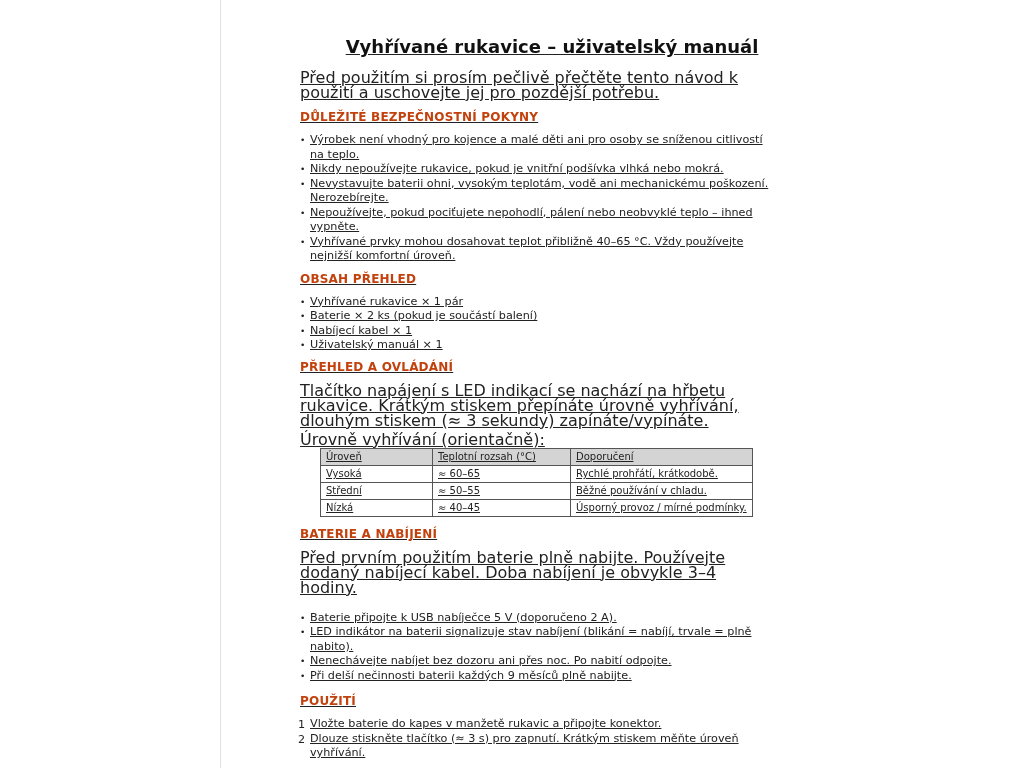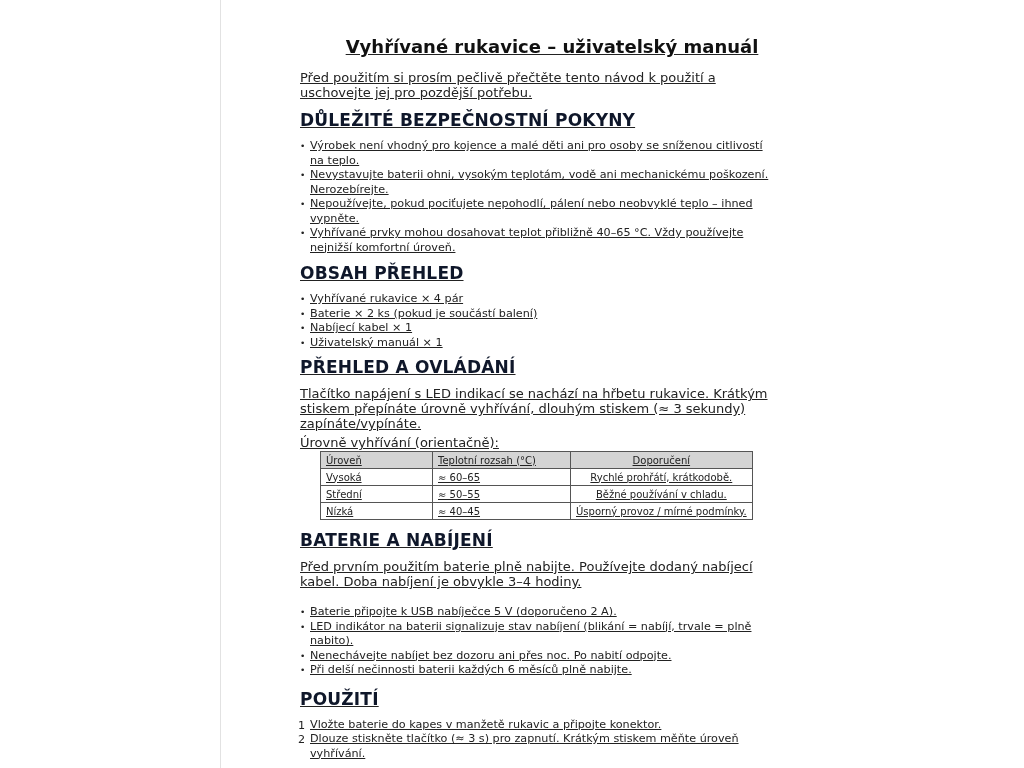--- a/index.html
+++ b/index.html
@@ -2,64 +2,65 @@
 <html><head>
   <meta charset="utf-8">
   <style>
     html, body { margin: 0; padding: 0; background: #ffffff; }
     body { width: 1024px; height: 768px; overflow: hidden; position: relative;
       font-family: "DejaVu Sans", sans-serif; color: #222; }
     .left-rule { position: absolute; left: 220px; top: 0; width: 1px; height: 768px; background: #e2e2e2; }
     .page { position: absolute; left: 300px; top: 36px; width: 470px; text-decoration: underline; }
     h1 { font-family: "DejaVu Sans", sans-serif; font-size: 18px; font-weight: bold; text-align: center;
       margin: 0 0 13px 0; color: #111; width: 560px; margin-left: -28px; }
-    p { margin: 0; font-size: 13px; line-height: 15px; }
+    p { margin: 0; font-size: 16px; line-height: 15px; }
     .intro { margin-bottom: 10px; }
-    h2 { font-size: 17px; font-weight: bold; color: #0f172a; margin: 0 0 9px 0; letter-spacing: 0.2px; }
+    h2 { font-size: 12px; font-weight: bold; color: #c2410c; margin: 0 0 9px 0; letter-spacing: 0.2px; }
     ul, ol { margin: 0; padding: 0; list-style: none; }
     li { font-size: 11.2px; line-height: 14.5px; position: relative; padding-left: 10px; }
     ul li::before { content: "•"; position: absolute; left: 0; top: 0; font-size: 9px; }
     ol li .num { position: absolute; left: -2px; top: 1px; font-size: 11.2px; }
     .section { margin-bottom: 6px; }
     .sec-safety ul { margin-bottom: 8px; }
     .sec-box ul { margin-bottom: 7px; }
     .sec-overview p.desc { margin-bottom: 4px; }
     .levels-label { margin-bottom: 1px; }
     table { border-collapse: collapse; margin-left: 20px; font-size: 10px; margin-bottom: 10px; }
     th, td { border: 1px solid #555; padding: 0 5px; height: 16px; text-align: left; font-weight: normal; white-space: nowrap; }
     th { background: #d4d4d4; }
     th.c1, td.c1 { width: 101px; }
     th.c2, td.c2 { width: 127px; }
-    th.c3, td.c3 { width: 154px; text-align: center; }
+    th.c3, td.c3 { width: 154px; }
     .sec-battery p { margin-bottom: 16px; }
     .sec-battery ul { margin-bottom: 11px; }
   </style>
 </head>
 <body>
 
 <div class="left-rule"></div>
 
 <div class="page">
   <h1>Vyhřívané rukavice – uživatelský manuál</h1>
   <p class="intro">Před použitím si prosím pečlivě přečtěte tento návod k použití a uschovejte jej pro pozdější potřebu.</p>
 
   <div class="section sec-safety">
     <h2>DŮLEŽITÉ BEZPEČNOSTNÍ POKYNY</h2>
     <ul>
       <li>Výrobek není vhodný pro kojence a malé děti ani pro osoby se sníženou citlivostí na teplo.</li>
+      <li>Nikdy nepoužívejte rukavice, pokud je vnitřní podšívka vlhká nebo mokrá.</li>
       <li>Nevystavujte baterii ohni, vysokým teplotám, vodě ani mechanickému poškození. Nerozebírejte.</li>
       <li>Nepoužívejte, pokud pociťujete nepohodlí, pálení nebo neobvyklé teplo – ihned vypněte.</li>
       <li>Vyhřívané prvky mohou dosahovat teplot přibližně 40–65 °C. Vždy používejte nejnižší komfortní úroveň.</li>
     </ul>
   </div>
 
   <div class="section sec-box">
     <h2>OBSAH PŘEHLED</h2>
     <ul>
-      <li>Vyhřívané rukavice × 4 pár</li>
+      <li>Vyhřívané rukavice × 1 pár</li>
       <li>Baterie × 2 ks (pokud je součástí balení)</li>
       <li>Nabíjecí kabel × 1</li>
       <li>Uživatelský manuál × 1</li>
     </ul>
   </div>
 
   <div class="section sec-overview">
     <h2>PŘEHLED A OVLÁDÁNÍ</h2>
     <p class="desc">Tlačítko napájení s LED indikací se nachází na hřbetu rukavice. Krátkým stiskem přepínáte úrovně vyhřívání, dlouhým stiskem (≈ 3 sekundy) zapínáte/vypínáte.</p>
     <p class="levels-label">Úrovně vyhřívání (orientačně):</p>
@@ -89,21 +90,21 @@
       </table>
   </div>
 
   <div class="section sec-battery">
     <h2>BATERIE A NABÍJENÍ</h2>
     <p>Před prvním použitím baterie plně nabijte. Používejte dodaný nabíjecí kabel. Doba nabíjení je obvykle 3–4 hodiny.</p>
     <ul>
       <li>Baterie připojte k USB nabíječce 5 V (doporučeno 2 A).</li>
       <li>LED indikátor na baterii signalizuje stav nabíjení (blikání = nabíjí, trvale = plně nabito).</li>
       <li>Nenechávejte nabíjet bez dozoru ani přes noc. Po nabití odpojte.</li>
-      <li>Při delší nečinnosti baterii každých 6 měsíců plně nabijte.</li>
+      <li>Při delší nečinnosti baterii každých 9 měsíců plně nabijte.</li>
     </ul>
   </div>
 
   <div class="section sec-usage">
     <h2>POUŽITÍ</h2>
     <ol>
       <li>
         <span class="num">1</span>
         <span>Vložte baterie do kapes v manžetě rukavic a připojte konektor.</span>
       </li>

